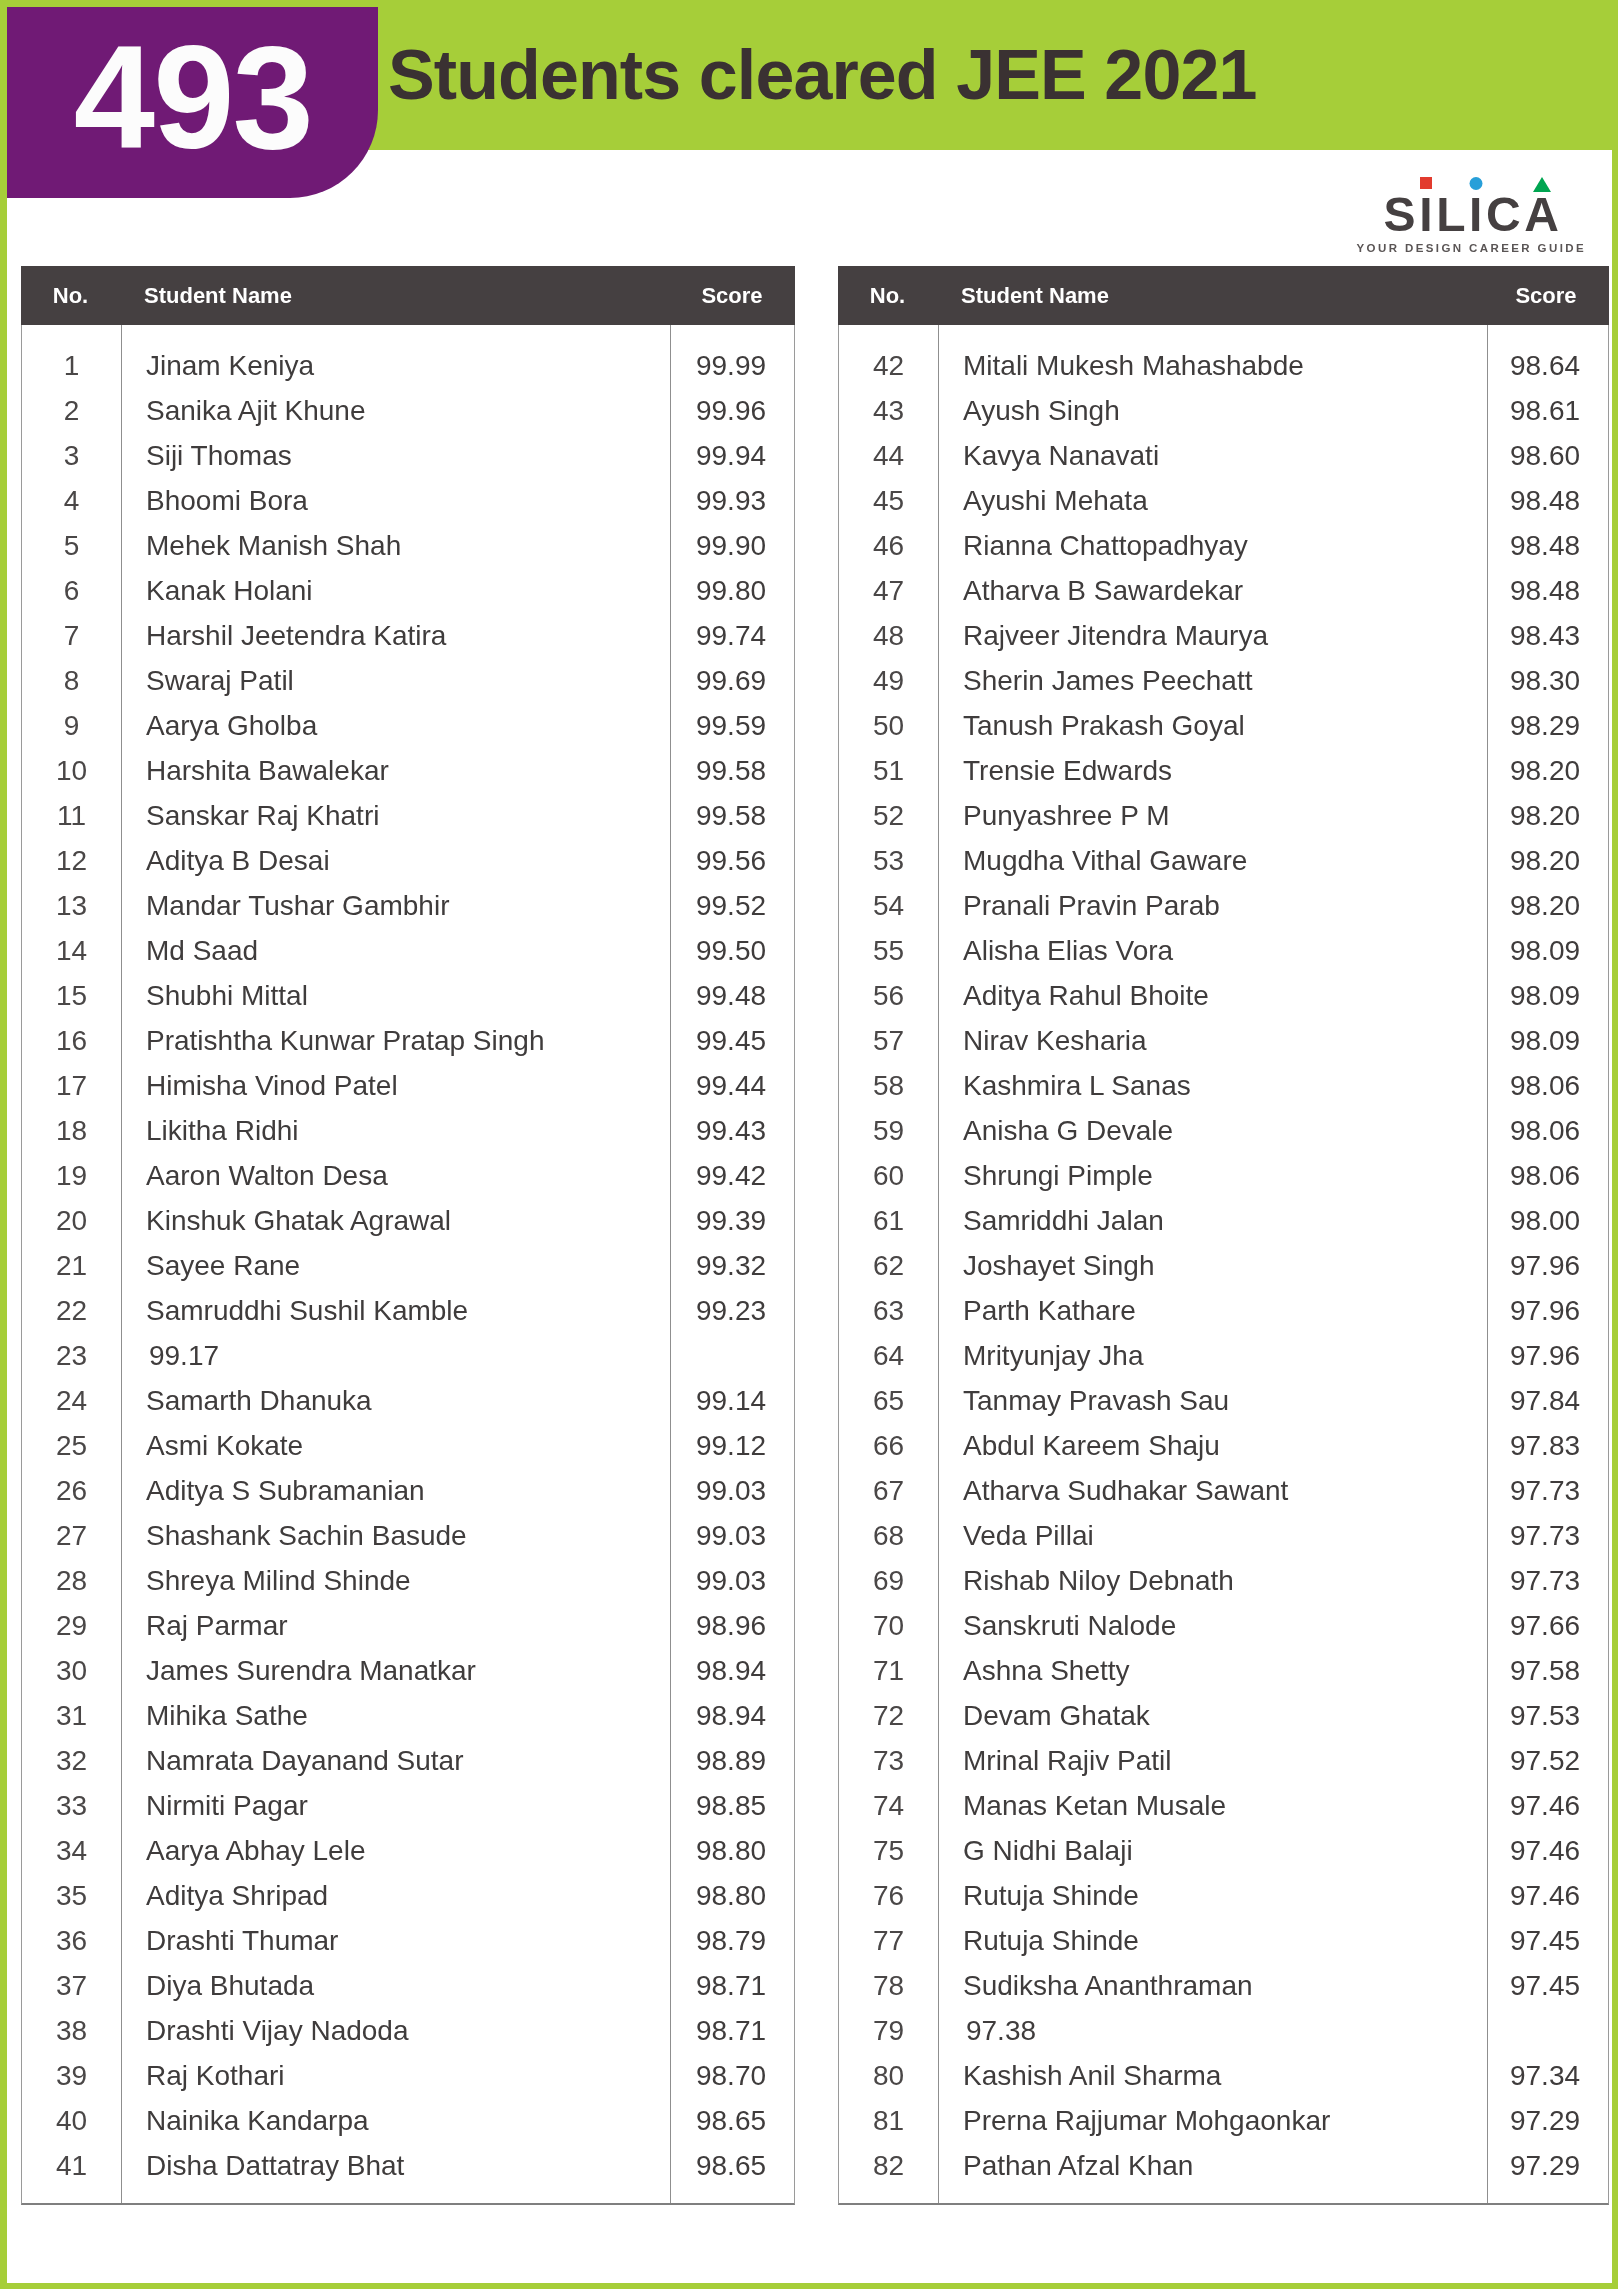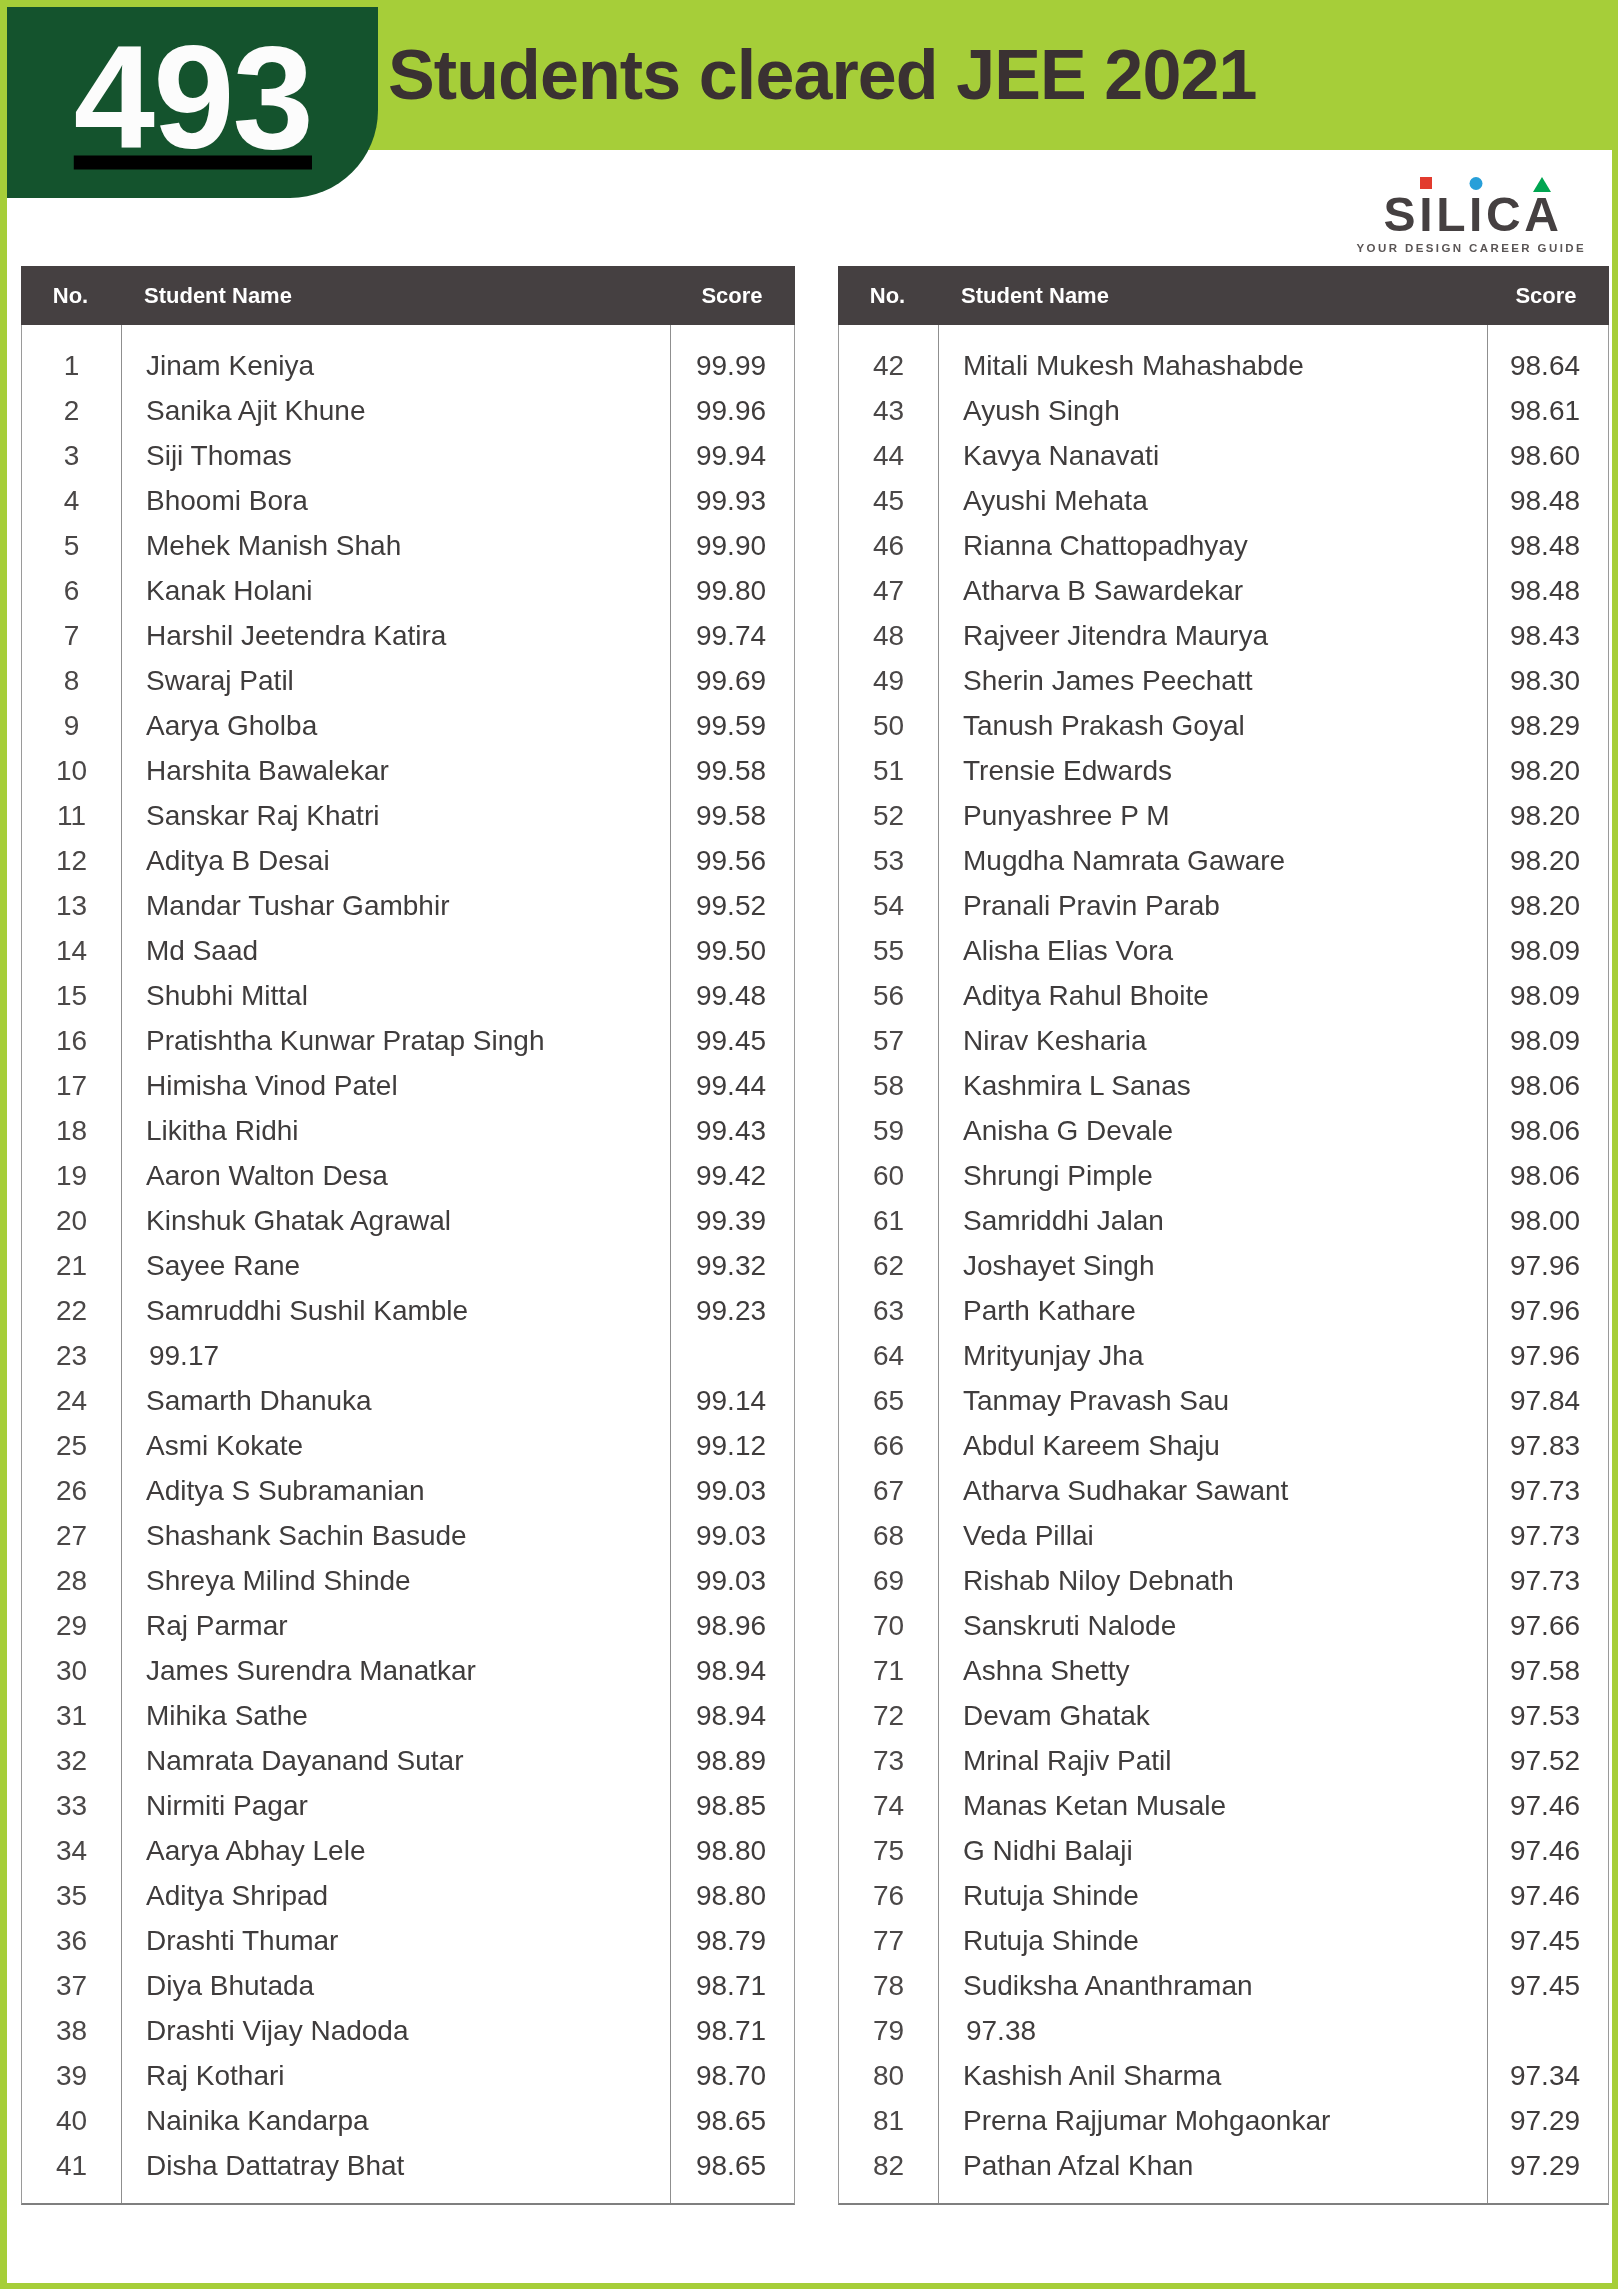--- a/index.html
+++ b/index.html
@@ -9,24 +9,23 @@
     font-family:"Liberation Sans",sans-serif;
     overflow:hidden;
   }
   .white-panel{
     position:absolute;left:7.4px;right:7.4px;top:150px;bottom:7.4px;
     background:#ffffff;
   }
   
   .count-box{
     position:absolute;left:7.4px;top:7.4px;width:371px;height:191px;
-    background:#14532d;border-radius:0 0 88px 0;
+    background:#701a75;border-radius:0 0 88px 0;
     display:flex;align-items:center;justify-content:center;
     z-index:3;
-    text-decoration:underline;
   }
   .count-box .count{
     color:#fcfcfc;font-size:146px;font-weight:bold;letter-spacing:-1.8px;
     line-height:1;transform:translateY(-5.5px);
   }
   .banner-title{
     position:absolute;left:388px;top:0;height:150px;
     display:flex;align-items:center;z-index:2;
     color:#3a3132;font-size:70px;font-weight:bold;letter-spacing:-0.9px;
     white-space:nowrap;
@@ -378,21 +377,21 @@
         <div class="cell c-name">Trensie Edwards</div>
         <div class="cell c-score">98.20</div>
       </div>
       <div class="trow">
         <div class="cell c-no">52</div>
         <div class="cell c-name">Punyashree P M</div>
         <div class="cell c-score">98.20</div>
       </div>
       <div class="trow">
         <div class="cell c-no">53</div>
-        <div class="cell c-name">Mugdha Namrata Gaware</div>
+        <div class="cell c-name">Mugdha Vithal Gaware</div>
         <div class="cell c-score">98.20</div>
       </div>
       <div class="trow">
         <div class="cell c-no">54</div>
         <div class="cell c-name">Pranali Pravin Parab</div>
         <div class="cell c-score">98.20</div>
       </div>
       <div class="trow">
         <div class="cell c-no">55</div>
         <div class="cell c-name">Alisha Elias Vora</div>

